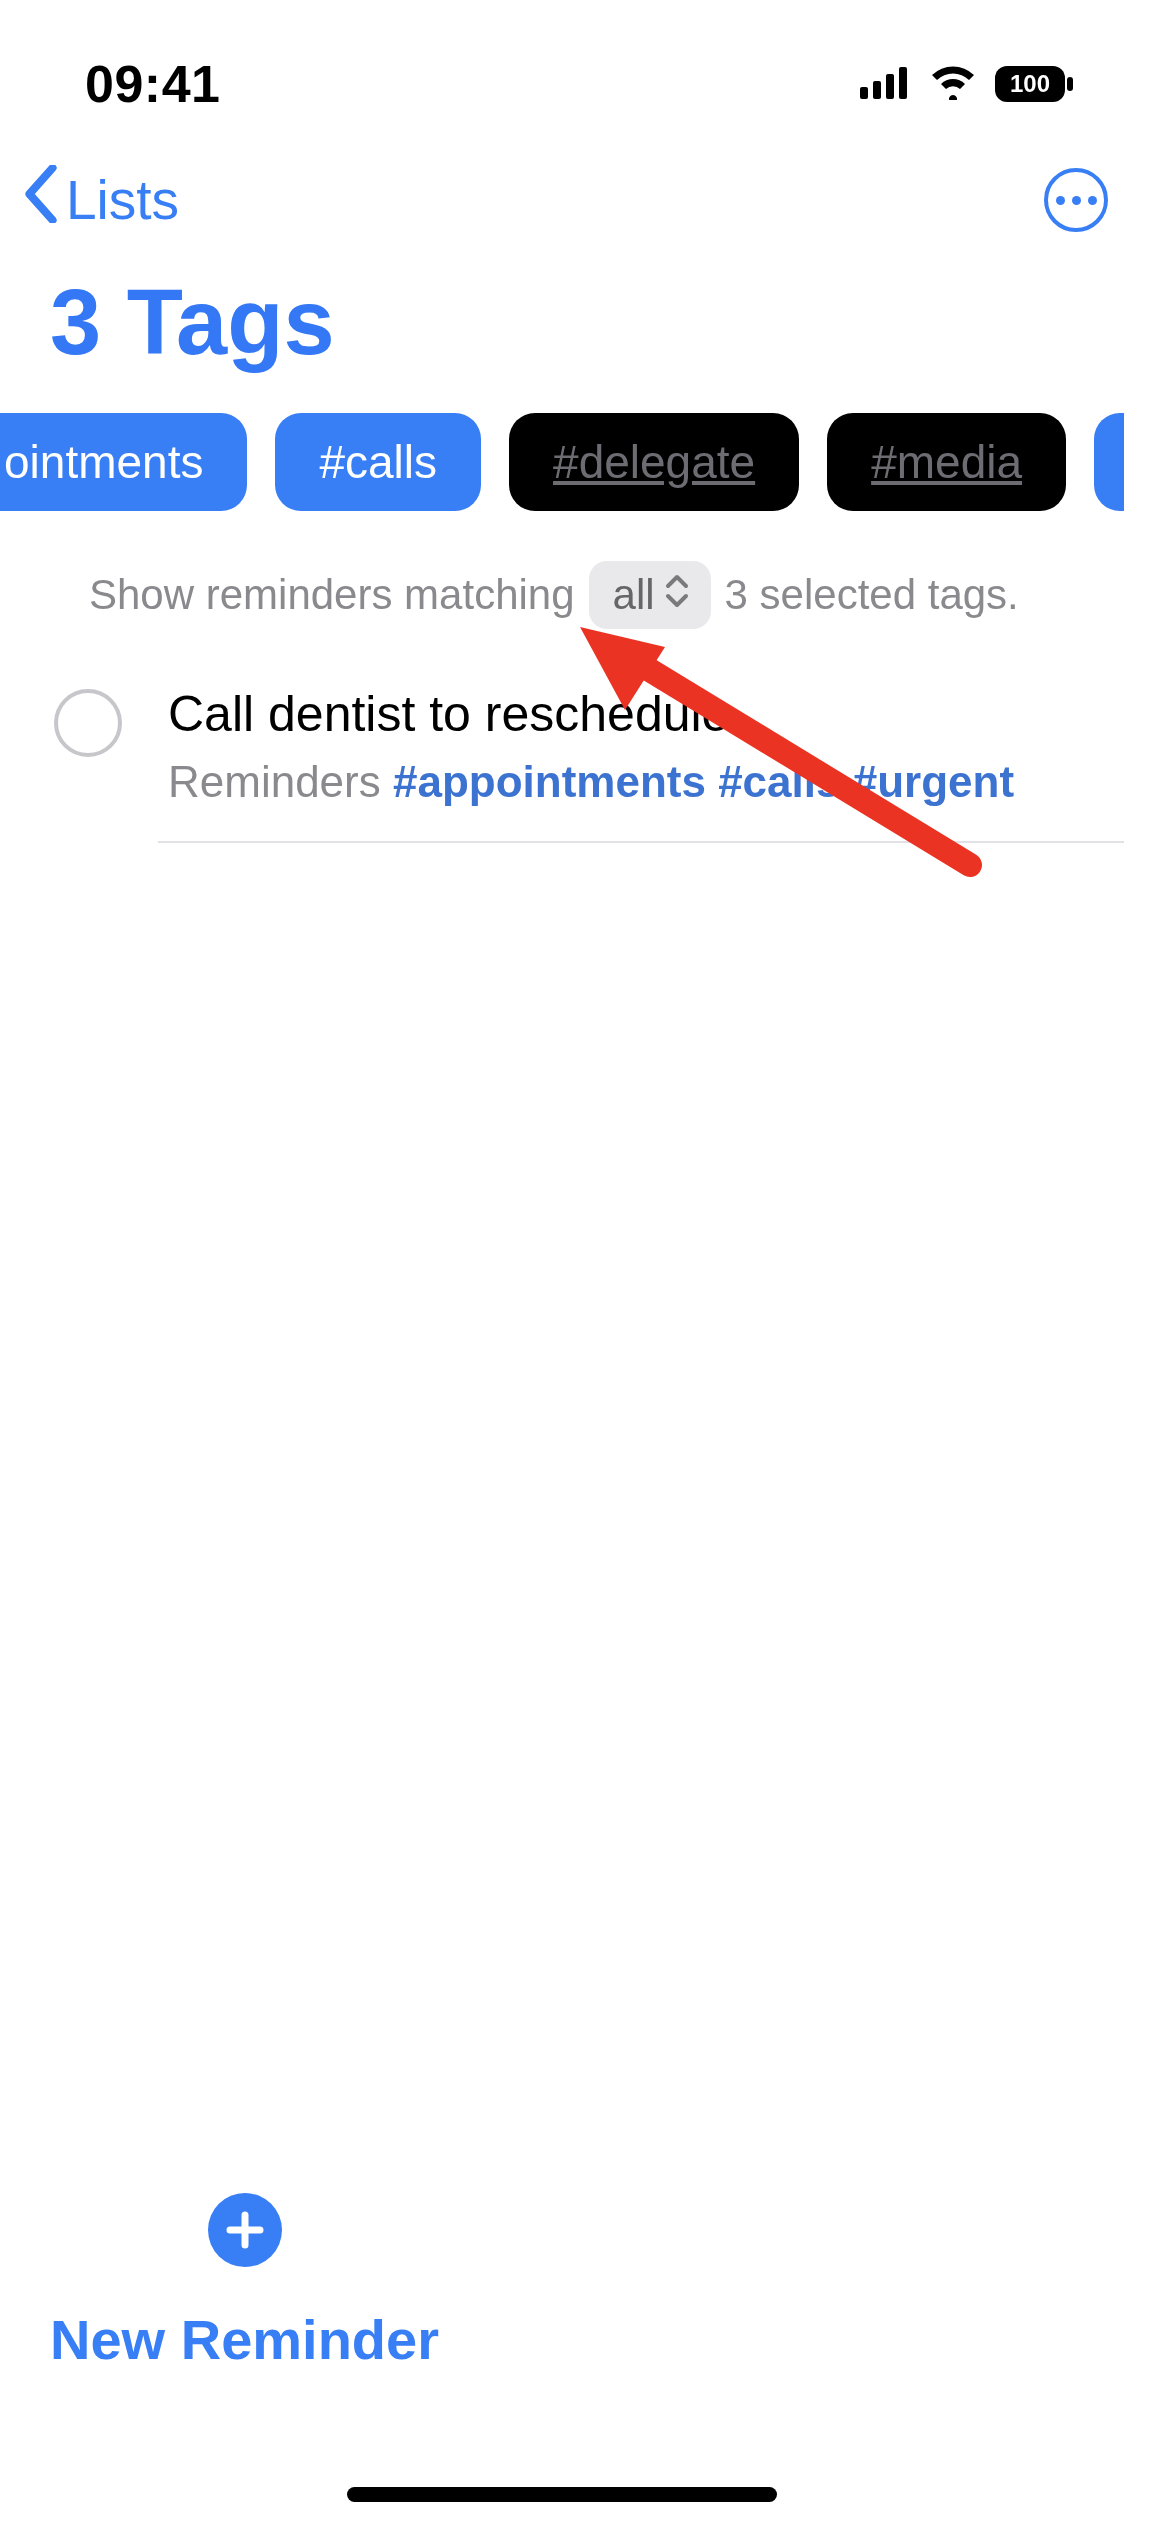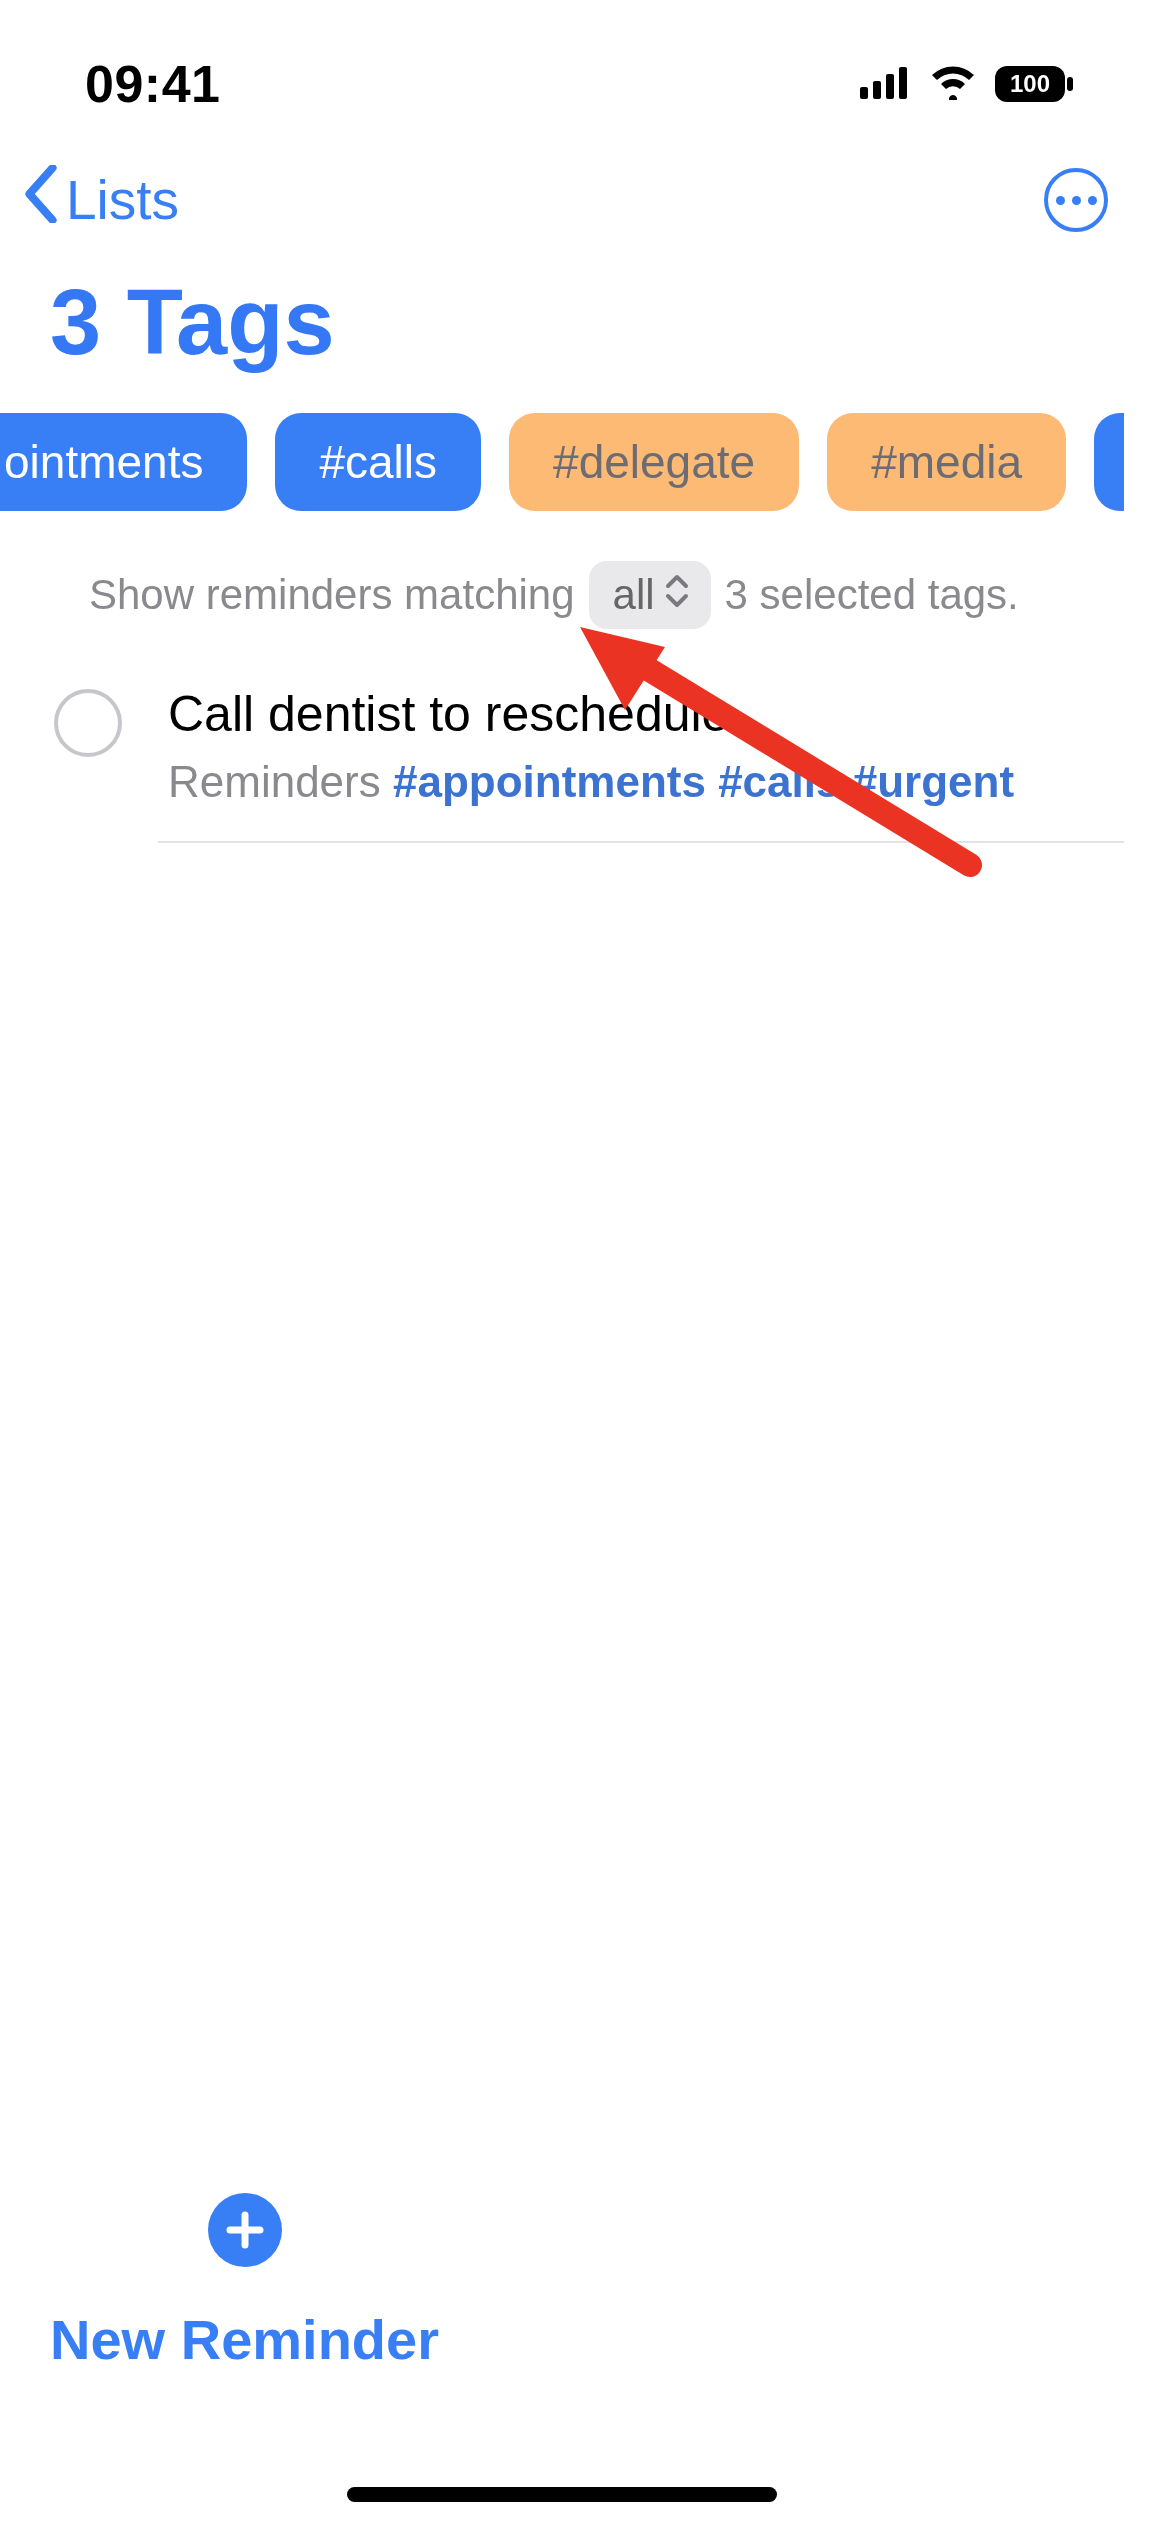--- a/index.html
+++ b/index.html
@@ -19,21 +19,21 @@
     .more-dots { display:flex; gap:7px; }
     .more-dots span{ width:9px; height:9px; background:#387EF5; border-radius:50%; }
 
     
     .title { color: #3478F6; font-size: 92px; font-weight: 700; padding: 20px 0 20px 50px; letter-spacing: 0px; }
 
     
     .tags-row { display:flex; gap:28px; padding: 18px 0 0 0; margin-left: -40px; }
     .tag-pill { border-radius: 26px; padding: 22px 44px; font-size: 46px; font-weight: 500; white-space: nowrap; }
     .tag-sel { background:#387EF5; color:#fff; }
-    .tag-unsel { background:#fdba74; color:#6C6C72; }
+    .tag-unsel { background:#000000; color:#6C6C72;text-decoration:underline; }
 
     
     .filter-row { display:flex; align-items:center; gap:14px; padding: 50px 0 8px 89px; color:#8A8A8E; font-size: 42px; }
     .filter-select { background:#E9E9EB; border-radius: 18px; padding: 10px 20px 10px 24px; display:flex; align-items:center; gap:8px; color:#666; font-size:42px; }
 
     
     .reminder-item { display:flex; align-items:flex-start; gap:46px; padding: 48px 40px 34px 54px; }
     .reminder-circle { width:68px; height:68px; border:4.5px solid #C7C7CB; border-radius:50%; flex-shrink:0; margin-top:4px; }
     .reminder-text { display:flex; flex-direction:column; gap:14px; flex:1; }
     .reminder-title { font-size:50px; color:#000; }

